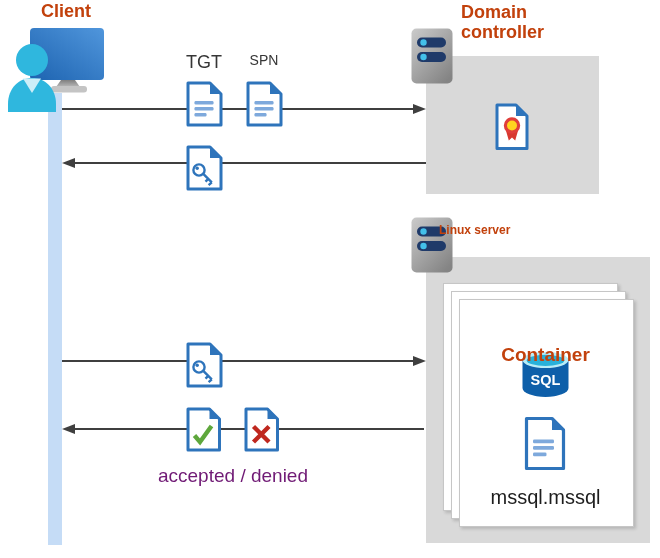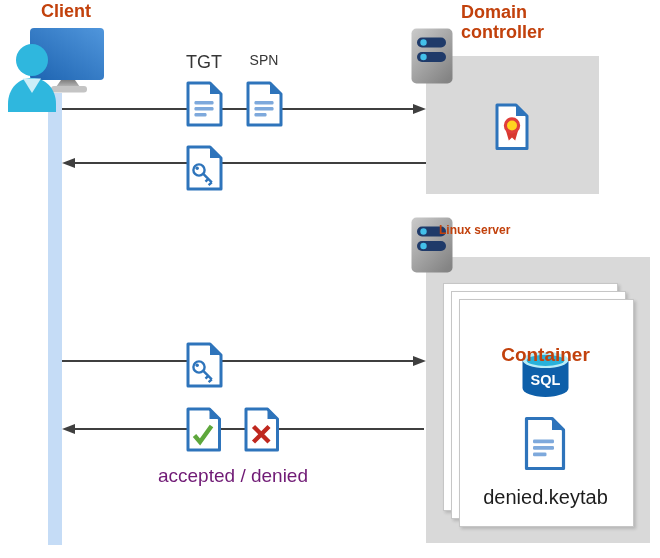--- a/index.html
+++ b/index.html
@@ -179,18 +179,18 @@
     <rect x="11" y="24.5" width="21" height="3.8" rx="1.3" fill="#7ea9dc"></rect>
     <rect x="11" y="31" width="21" height="3.8" rx="1.3" fill="#7ea9dc"></rect>
     <rect x="11" y="37.5" width="13.5" height="3.8" rx="1.3" fill="#7ea9dc"></rect>
   </svg>
 
   <div class="lbl bold lbl-client">Client</div>
   <div class="lbl bold lbl-dc">Domain
 controller</div>
   <div class="lbl bold lbl-lx">Linux server</div>
   <div class="lbl bold lbl-container">Container</div>
-  <div class="lbl lbl-keytab">denied.keytab</div>
+  <div class="lbl lbl-keytab">mssql.mssql</div>
   <div class="lbl lbl-tgt">TGT</div>
   <div class="lbl lbl-spn">SPN</div>
   <div class="lbl lbl-result">accepted / denied</div>
 
 </div>
 
 </body></html>

